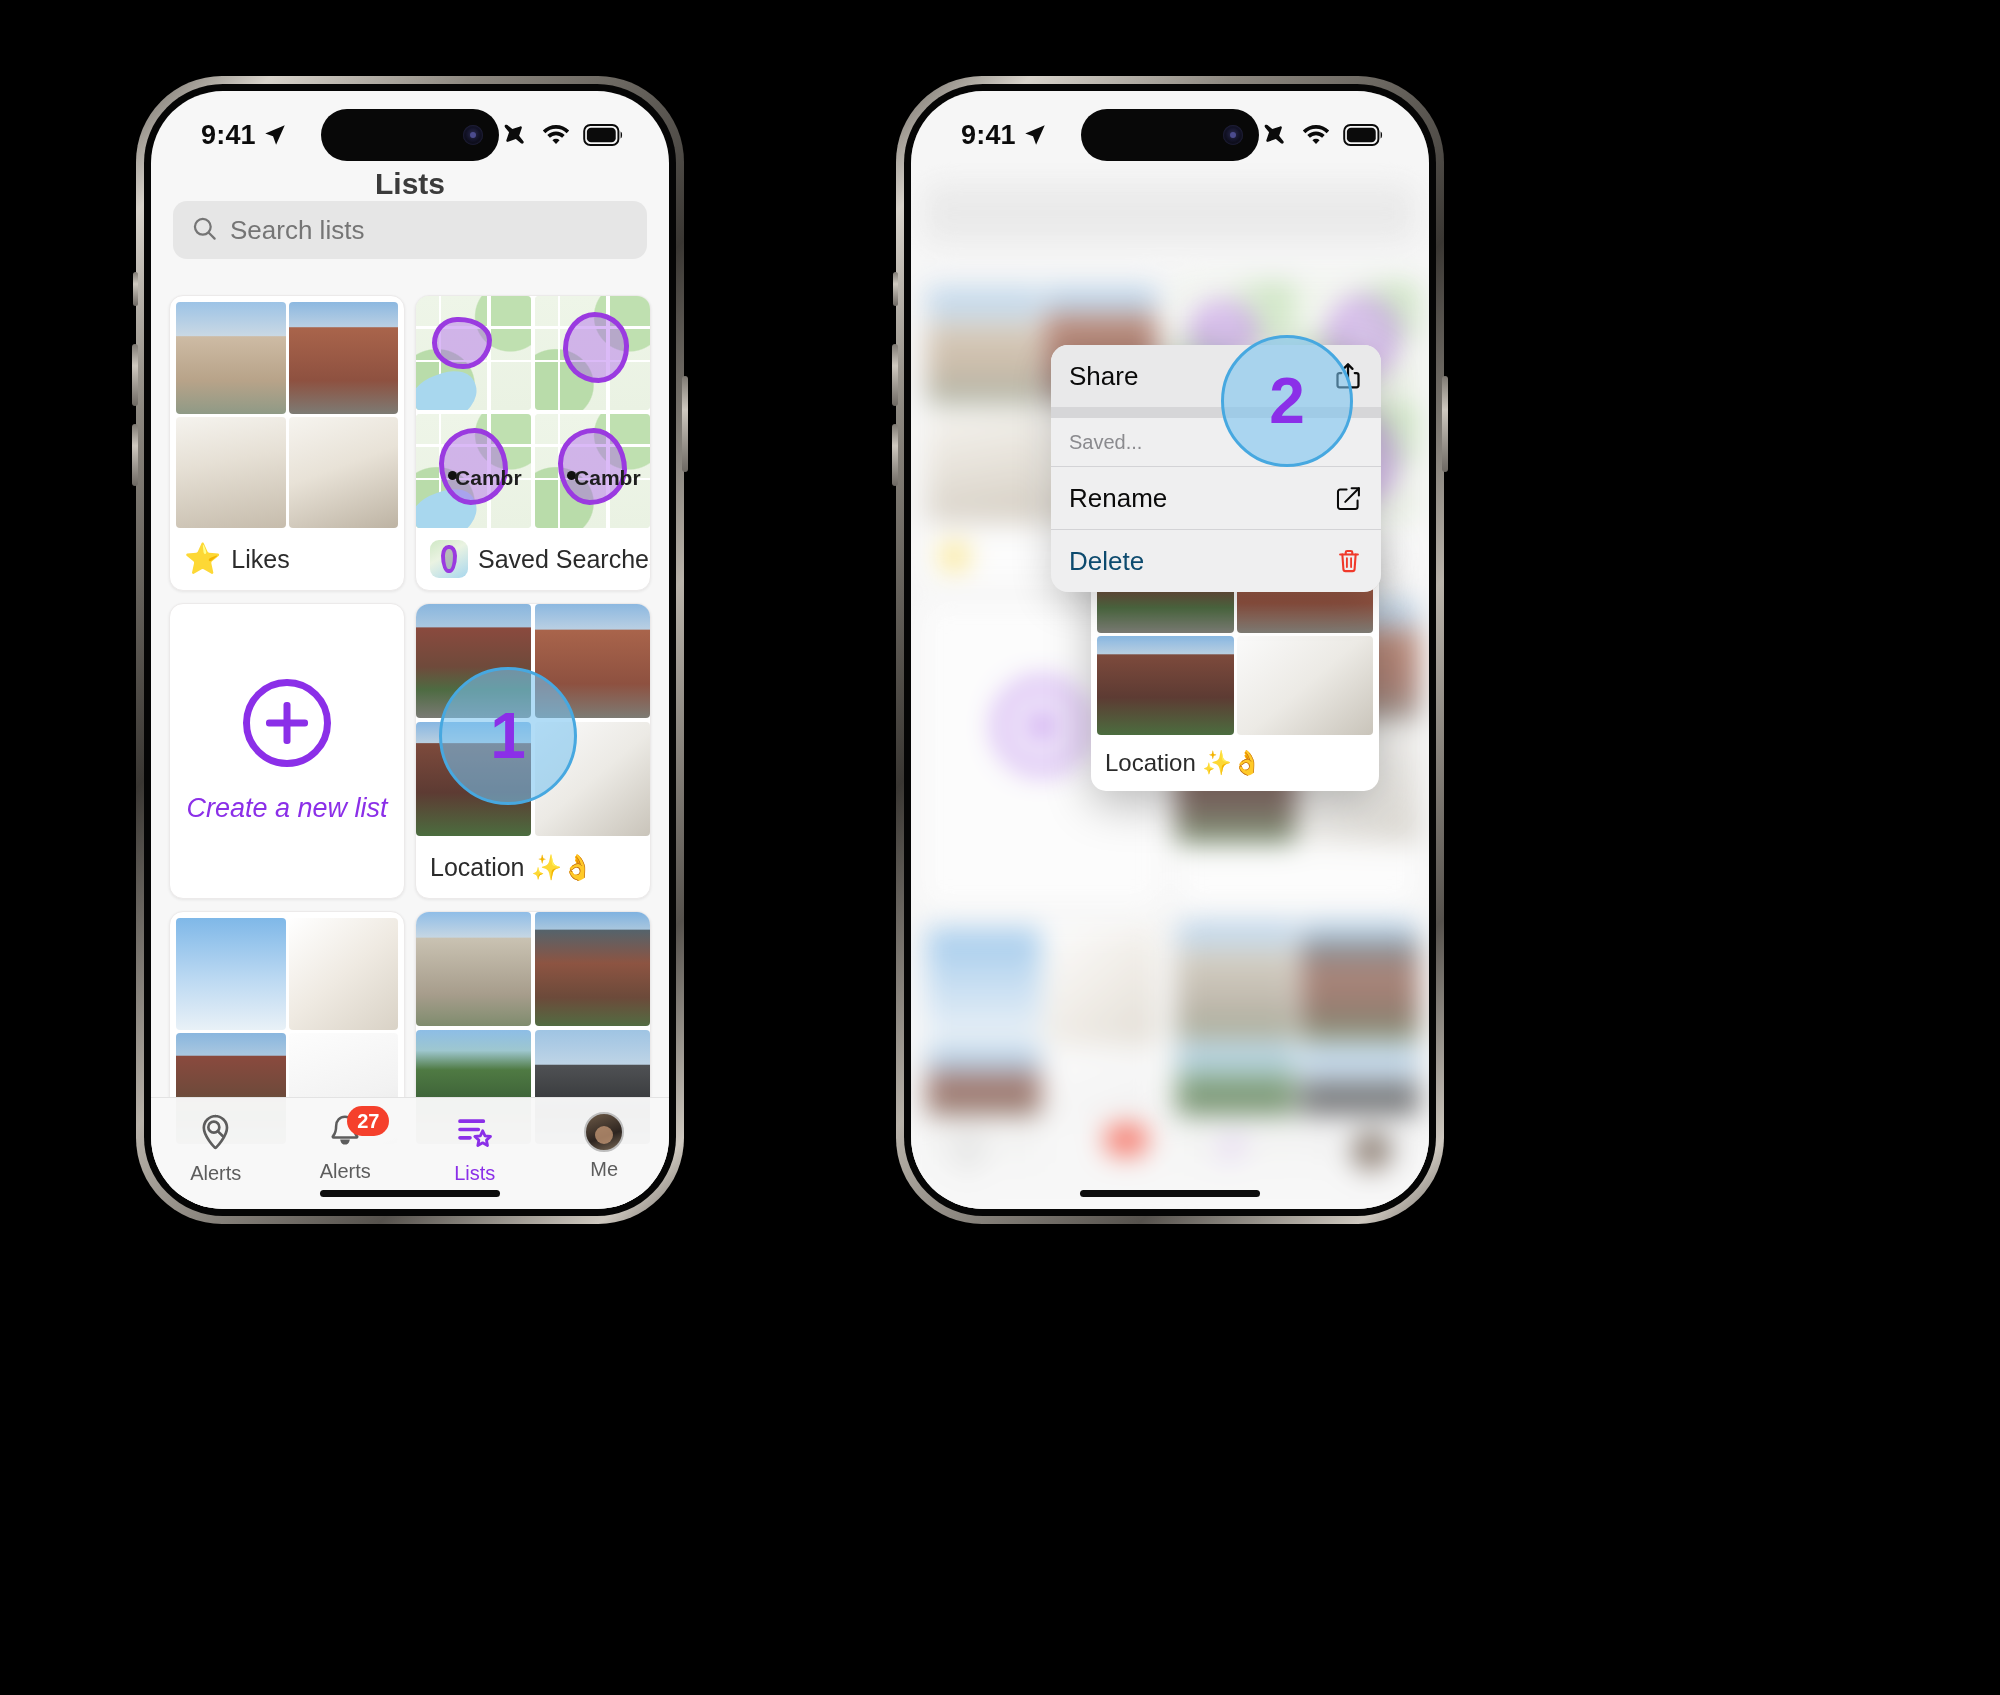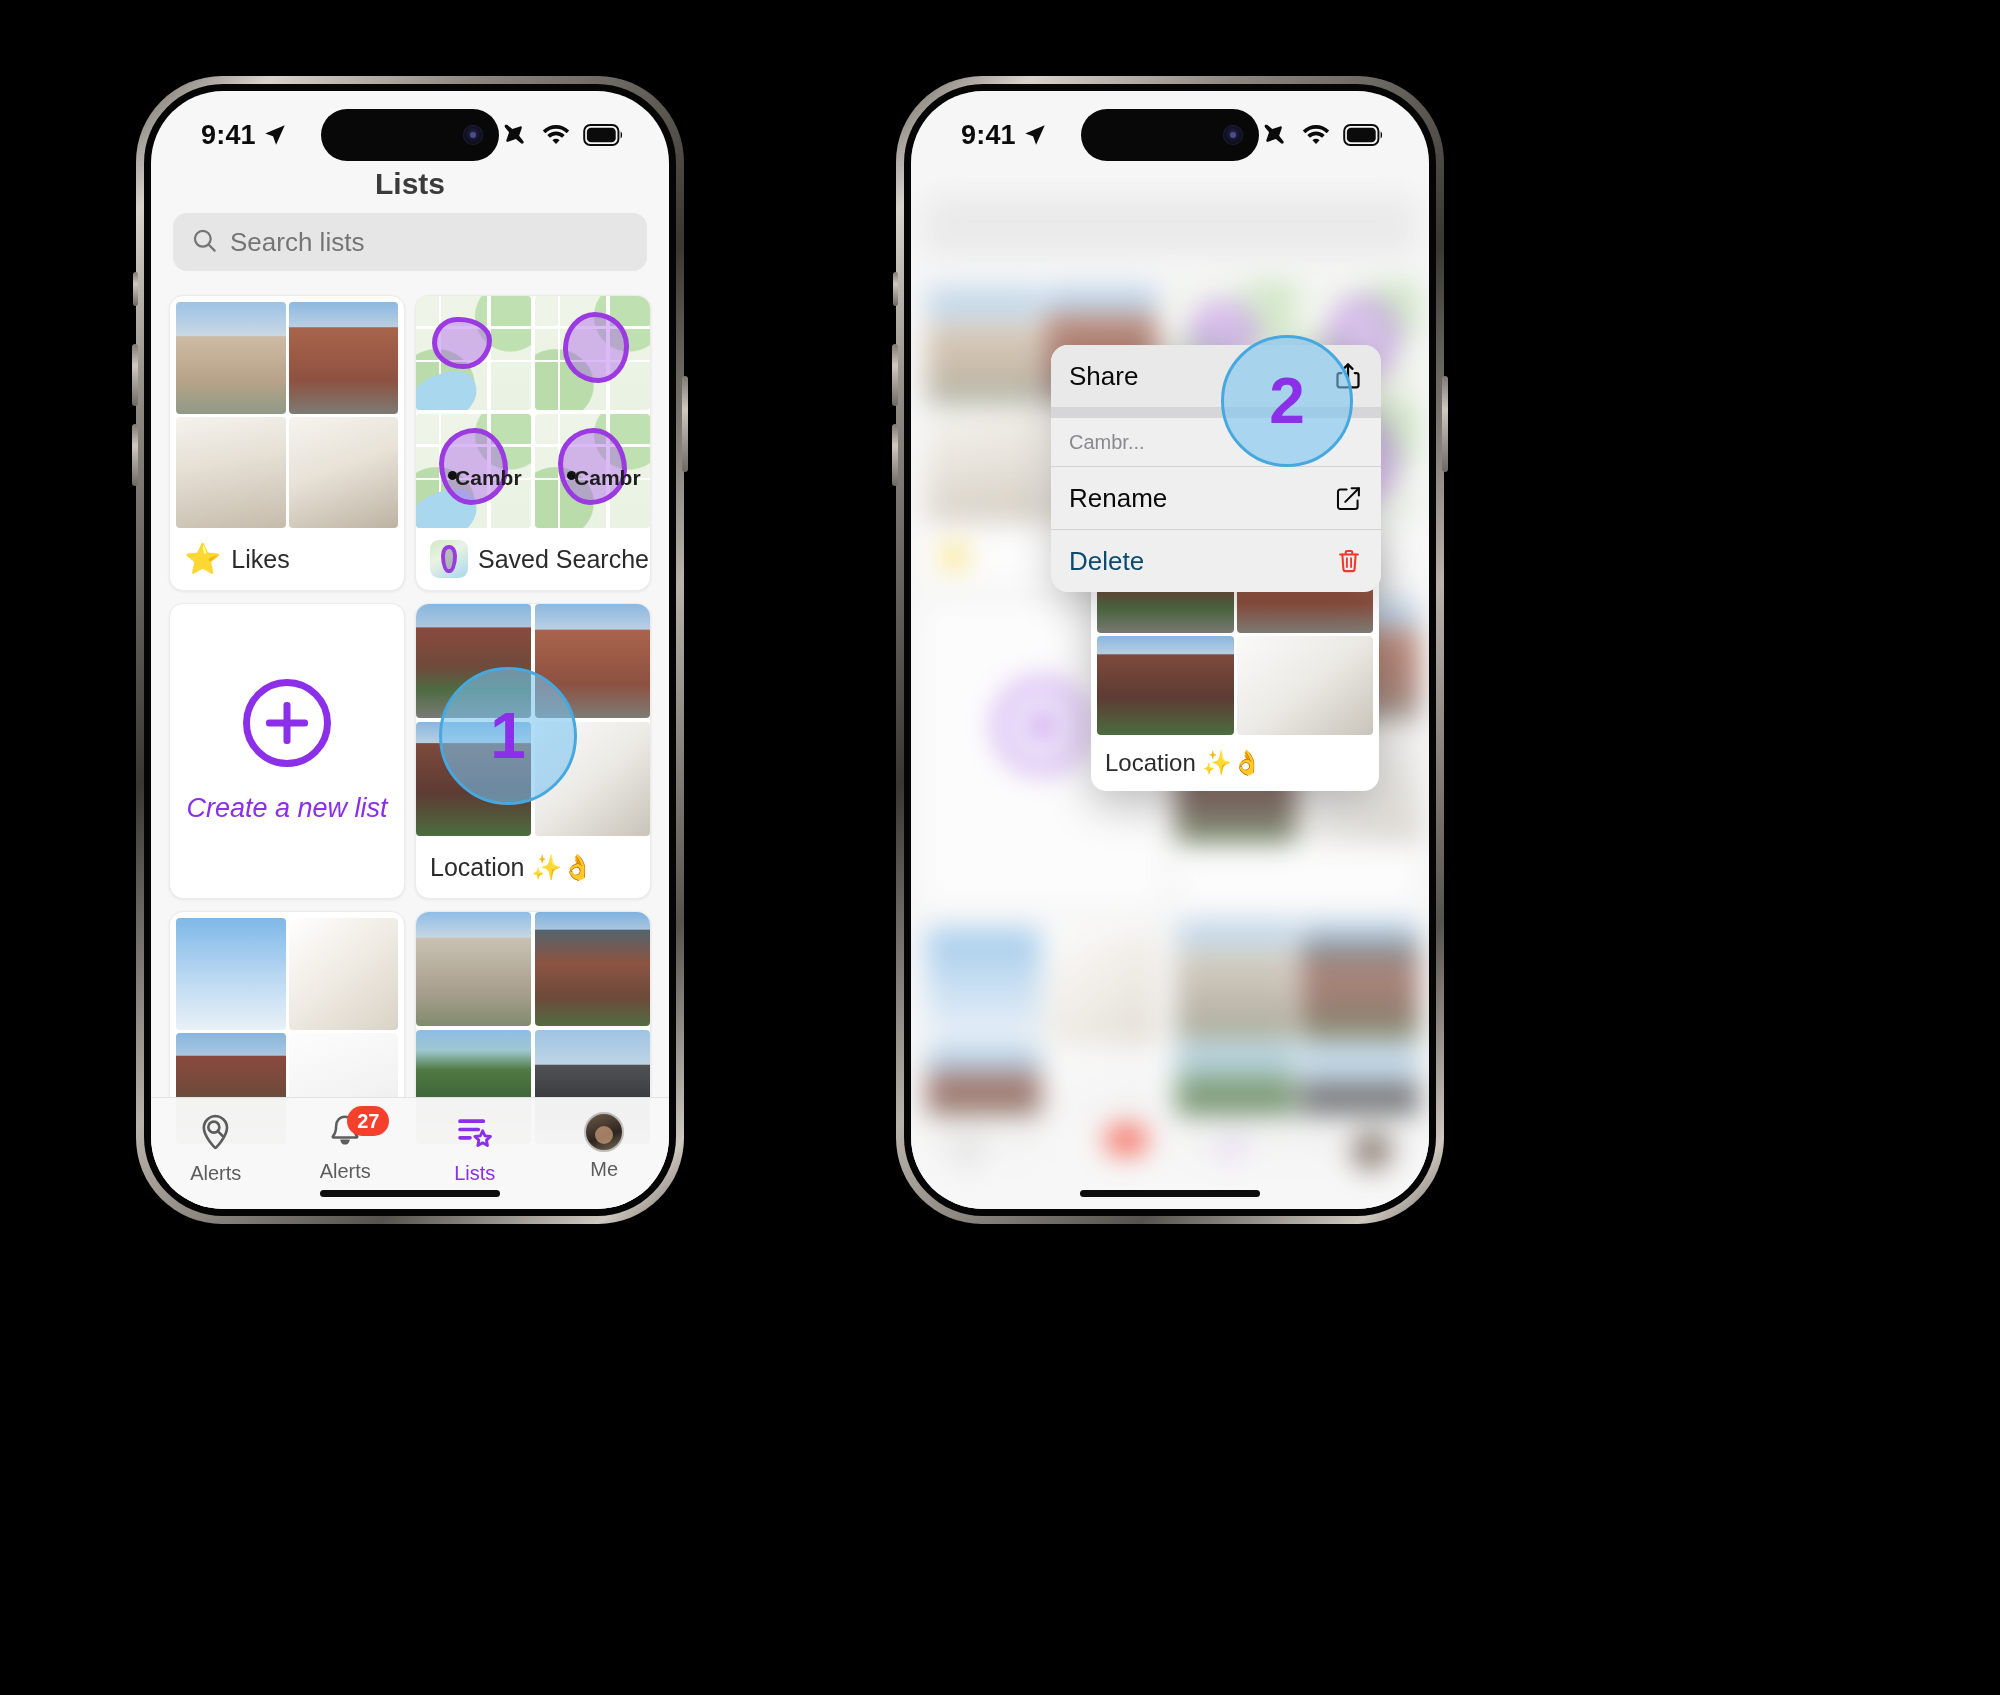--- a/index.html
+++ b/index.html
@@ -71,21 +71,21 @@
   .sb-right { display:flex; align-items:center; gap:12px; }
   .sb-icon svg { display:block; }
 
   
   .nav-title {
     position:absolute; top:76px; left:0; right:0; text-align:center;
     font-size:30px; font-weight:700; color:#3b3b3b; z-index:30;
   }
 
   
-  .searchwrap { position:absolute; top:122px; left:22px; right:22px; z-index:30; }
+  .searchwrap { position:absolute; top:110px; left:22px; right:22px; z-index:30; }
   .searchfield {
     height:58px; border-radius:14px; background:#e6e6e6;
     display:flex; align-items:center; gap:12px; padding:0 18px;
   }
   .searchfield .ph { font-size:26px; color:#757575; }
 
   
   .grid {
     position:absolute; top:200px; left:12px; right:12px; bottom:0;
     display:grid; grid-template-columns:1fr 1fr; gap:10px 10px;
@@ -593,21 +593,21 @@
             <span class="ctxicon">
               <svg width="30" height="30" viewBox="0 0 24 24">
                 <path d="M12 2.8v12" stroke="#0a0a0a" stroke-width="1.8" stroke-linecap="round"></path>
                 <path d="M8.4 6.3 12 2.7l3.6 3.6" fill="none" stroke="#0a0a0a" stroke-width="1.8" stroke-linecap="round" stroke-linejoin="round"></path>
                 <path d="M6.6 9.6H5.2a1.6 1.6 0 0 0-1.6 1.6v8.2a1.6 1.6 0 0 0 1.6 1.6h13.6a1.6 1.6 0 0 0 1.6-1.6v-8.2a1.6 1.6 0 0 0-1.6-1.6h-1.4" fill="none" stroke="#0a0a0a" stroke-width="1.8" stroke-linecap="round"></path>
               </svg>
             </span>
           </div>
           <div class="ctxsep"></div>
           <div class="ctxrow section">
-            <span>Cambr...</span>
+            <span>Saved...</span>
           </div>
           <div class="ctxline"></div>
           <div class="ctxrow">
             <span>Rename</span>
             <span class="ctxicon">
               <svg width="29" height="29" viewBox="0 0 24 24">
                 <path d="M19.5 13.6v5.2a1.9 1.9 0 0 1-1.9 1.9H5.2a1.9 1.9 0 0 1-1.9-1.9V6.4a1.9 1.9 0 0 1 1.9-1.9h5.2" fill="none" stroke="#0a0a0a" stroke-width="1.7" stroke-linecap="round"></path>
                 <path d="M9.3 14.8 20.6 3.5" stroke="#0a0a0a" stroke-width="1.7" stroke-linecap="round"></path>
                 <path d="M14.6 3.5h6v6" fill="none" stroke="#0a0a0a" stroke-width="1.7" stroke-linecap="round" stroke-linejoin="round"></path>
               </svg>

